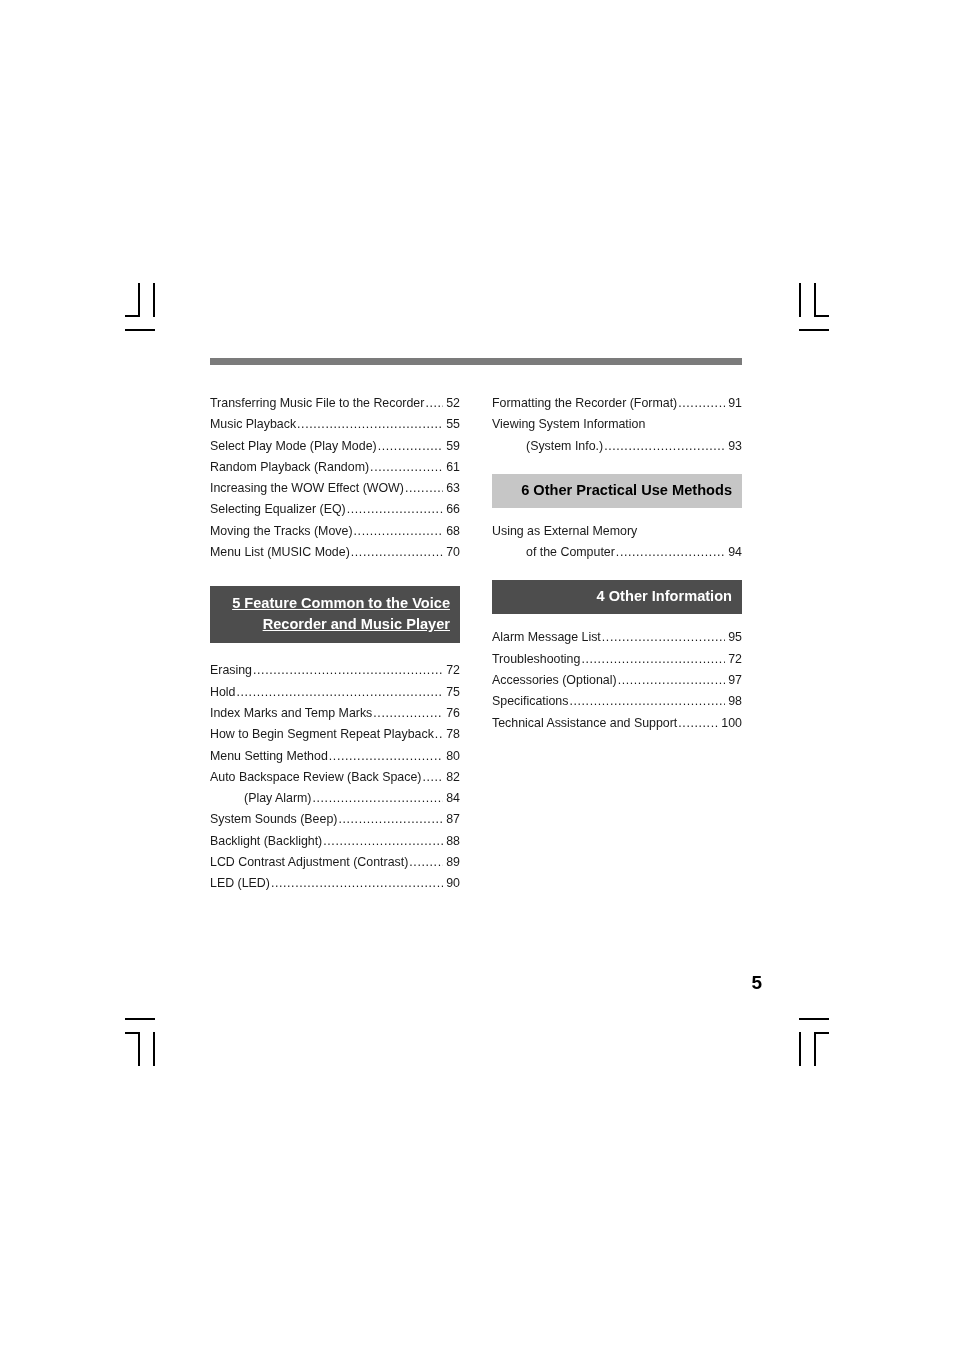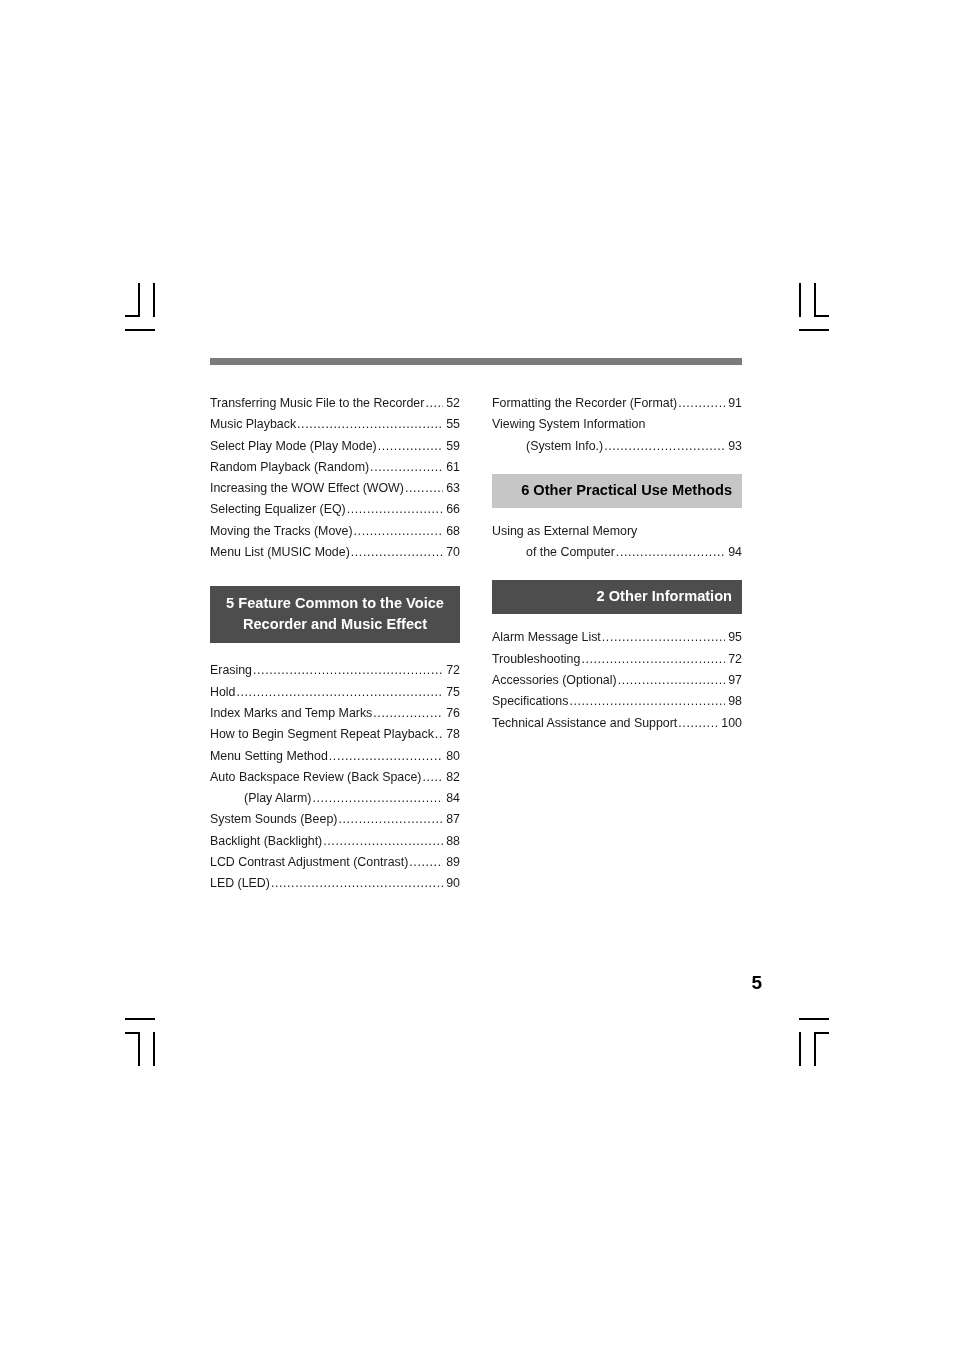--- a/index.html
+++ b/index.html
@@ -94,21 +94,22 @@
   .section-box.dark {
     background: #4d4d4d;
     color: #ffffff;
   }
   .section-box.light {
     background: #c6c6c6;
     color: #000000;
   }
   .section-box.two-line {
     padding: 7px 10px 8px 10px;
-    text-align: center;
+    text-align: right;
+    text-decoration: underline;
   }
   .section-box.one-line {
     padding: 6px 10px 7px 11px;
     text-align: right;
   }
   .section-box .line2 { display: block; }
 
   .spacer-lg { height: 23px; }
   .spacer-md { height: 17px; }
   .spacer-sm { height: 13px; }
@@ -201,21 +202,21 @@
           </div>
           <div class="toc-entry">
             <span class="title">Menu List (MUSIC Mode)</span>
             <span class="leader">........................................................................................................................</span>
             <span class="page">70</span>
           </div>
         </div>
       <div class="spacer-lg"></div>
       <div class="section-box dark two-line">
         <span>5 Feature Common to the Voice</span>
-        <span class="line2">Recorder and Music Effect</span>
+        <span class="line2">Recorder and Music Player</span>
       </div>
       <div class="spacer-md"></div>
       <div>
           <div class="toc-entry">
             <span class="title">Erasing</span>
             <span class="leader">........................................................................................................................</span>
             <span class="page">72</span>
           </div>
           <div class="toc-entry">
             <span class="title">Hold</span>
@@ -296,21 +297,21 @@
             <span class="title">Using as External Memory</span>
           </div>
           <div class="toc-entry indent">
             <span class="title">of the Computer</span>
             <span class="leader">........................................................................................................................</span>
             <span class="page">94</span>
           </div>
         </div>
       <div class="spacer-md"></div>
       <div class="section-box dark one-line">
-        <span>2 Other Information</span>
+        <span>4 Other Information</span>
       </div>
       <div class="spacer-sm"></div>
       <div>
           <div class="toc-entry">
             <span class="title">Alarm Message List</span>
             <span class="leader">........................................................................................................................</span>
             <span class="page">95</span>
           </div>
           <div class="toc-entry">
             <span class="title">Troubleshooting</span>

